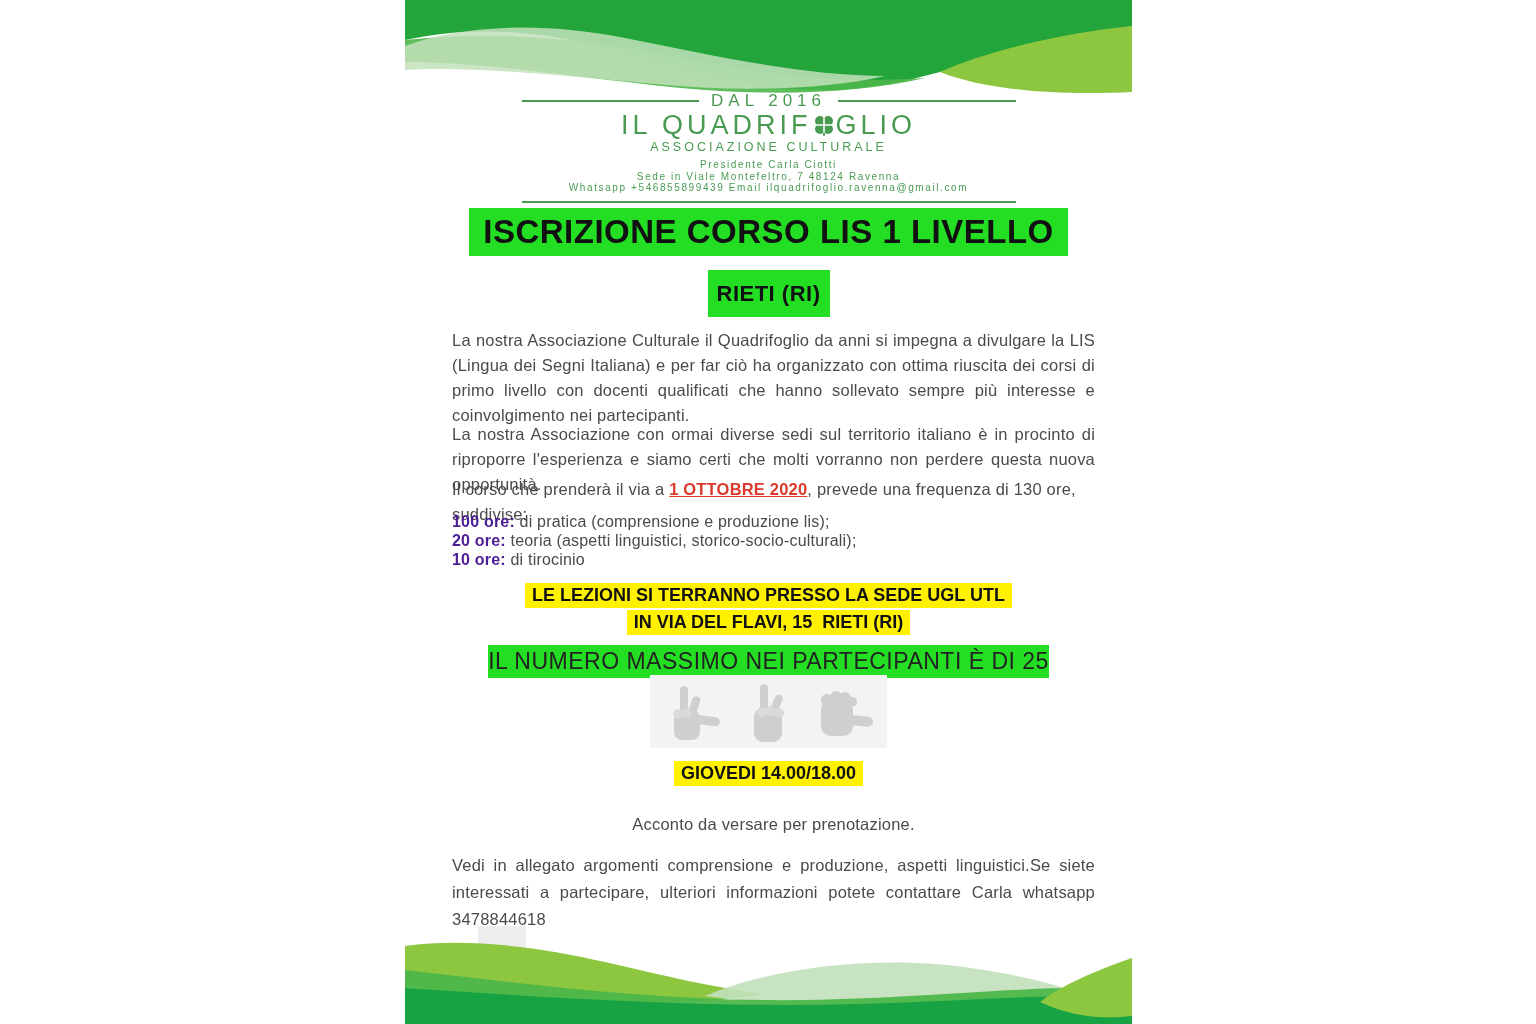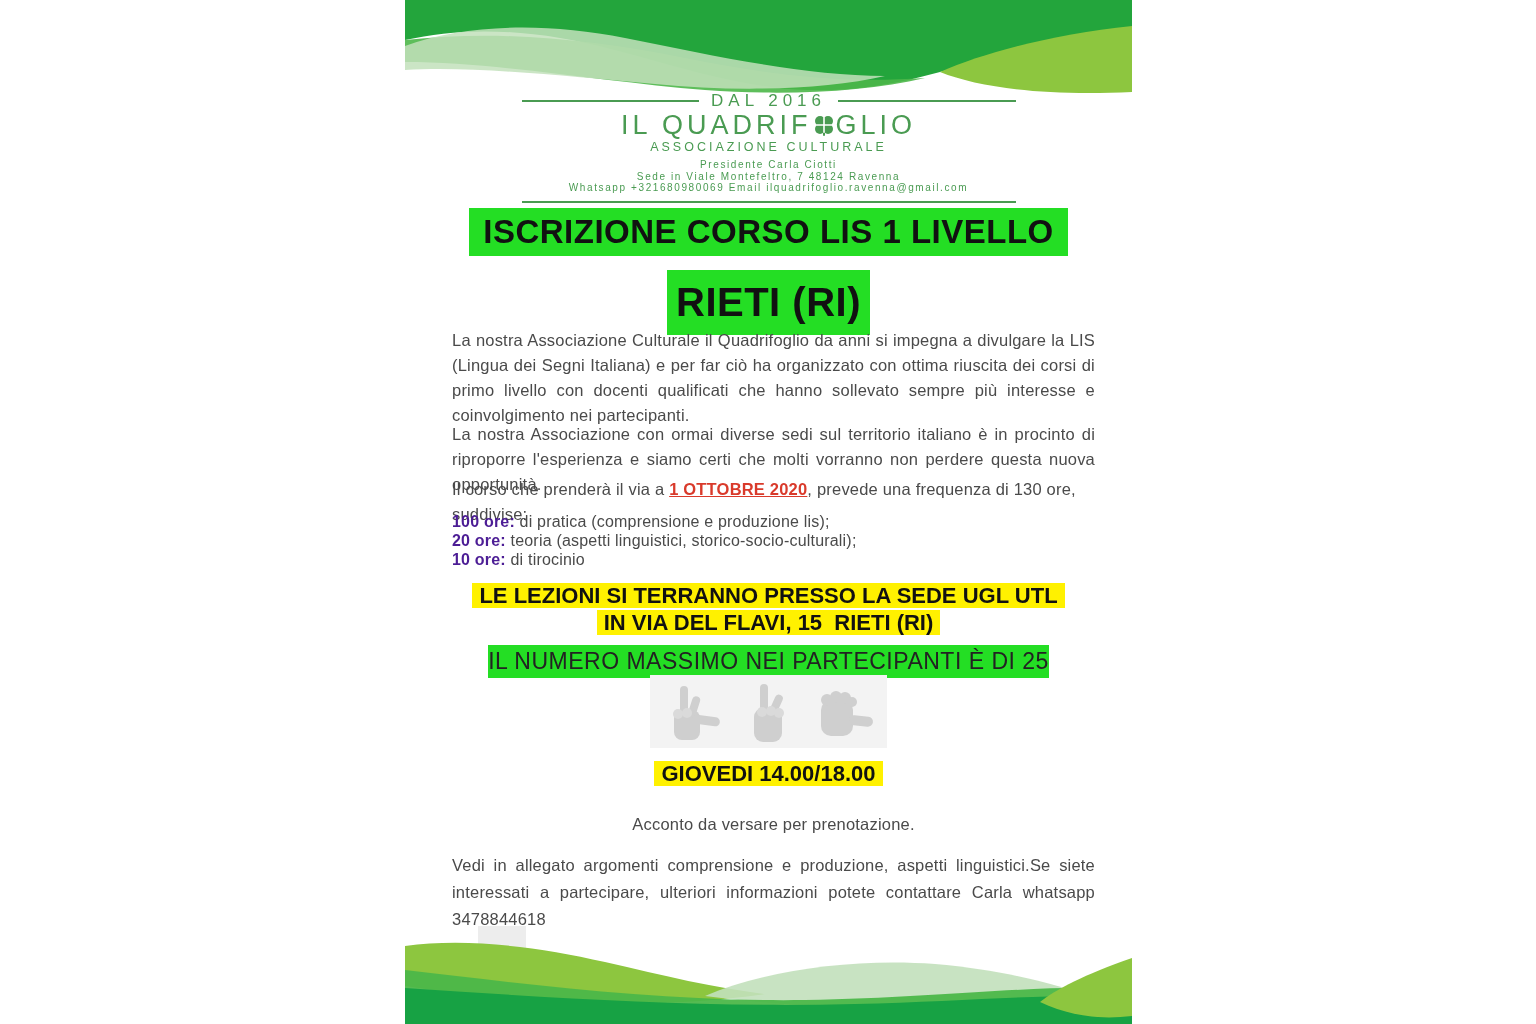--- a/index.html
+++ b/index.html
@@ -34,36 +34,36 @@
   .org-small{font-size:10px;letter-spacing:1.6px;line-height:10.5px;margin-top:1px;}
   .org-small.first{margin-top:5px;}
   .header-rule{width:494px;height:2px;background:var(--logo-green);margin:7px auto 0;}
 
   
   .title-row{position:absolute;left:0;width:727px;text-align:center;}
   .t-main{top:208px;}
   .t-loc{top:270px;}
   .hl-green{display:inline-block;background:var(--highlight-green);color:#111;}
   .t-main .hl-green{font-size:33px;font-weight:bold;letter-spacing:.5px;padding:4px 14px;line-height:40px;}
-  .t-loc .hl-green{font-size:40px;font-weight:bold;letter-spacing:.5px;padding:14px 9px;line-height:37px;}
+  .t-loc .hl-green{font-size:22px;font-weight:bold;letter-spacing:.5px;padding:5px 9px;line-height:37px;}
 
   
   .copy{position:absolute;left:47px;width:643px;color:var(--body-text);
     font-size:16.5px;line-height:25px;text-align:justify;letter-spacing:.2px;}
   .p1{top:328px;}
   .p2{top:422px;}
   .p3{top:477px;text-align:left;}
   .date-red{color:var(--date-red);font-weight:bold;text-decoration:underline;}
   .hours{top:512px;text-align:left;line-height:19px;font-size:16px;}
   .hours b{color:#4c1d95;}
 
   
   .venue{position:absolute;top:583px;left:0;width:727px;text-align:center;line-height:0;}
   .hl-yellow{display:inline-block;background:var(--highlight-yellow);color:#111;
-    font-weight:bold;font-size:22px;line-height:21px;padding:2px 7px;}
+    font-weight:bold;font-size:18px;line-height:21px;padding:2px 7px;}
   .venue .hl-yellow{margin-bottom:2px;}
 
   
   .capacity{position:absolute;top:645px;left:0;width:727px;text-align:center;}
   .capacity .hl-green{font-size:23px;font-weight:normal;letter-spacing:.5px;padding:3px 0;line-height:27px;color:#222;}
 
   
   .hands-box{position:absolute;top:675px;left:245px;width:237px;height:73px;background:#f3f3f3;
     display:flex;align-items:flex-end;justify-content:space-between;padding:4px 10px;}
   .hands-box svg{display:block;}
@@ -103,21 +103,21 @@
               <rect x="11" y="16" width="2" height="7" rx="1"></rect>
             </g>
             <g fill="#ffffff">
               <rect x="11.2" y="4" width="1.6" height="16" rx="0.8"></rect>
               <rect x="4" y="11.2" width="16" height="1.6" rx="0.8"></rect>
             </g>
           </svg><span>GLIO</span></div>
       <div class="org-subtitle">ASSOCIAZIONE CULTURALE</div>
       <div class="org-small first">Presidente Carla Ciotti</div>
       <div class="org-small">Sede in Viale Montefeltro, 7 48124 Ravenna</div>
-      <div class="org-small">Whatsapp +321680980069 Email ilquadrifoglio.ravenna@gmail.com</div>
+      <div class="org-small">Whatsapp +546855899439 Email ilquadrifoglio.ravenna@gmail.com</div>
       <div class="header-rule"></div>
     </div>
 
     <div class="title-row t-main">
       <span class="hl-green">ISCRIZIONE CORSO LIS 1 LIVELLO</span>
     </div>
     <div class="title-row t-loc">
       <span class="hl-green">RIETI (RI)</span>
     </div>
 

